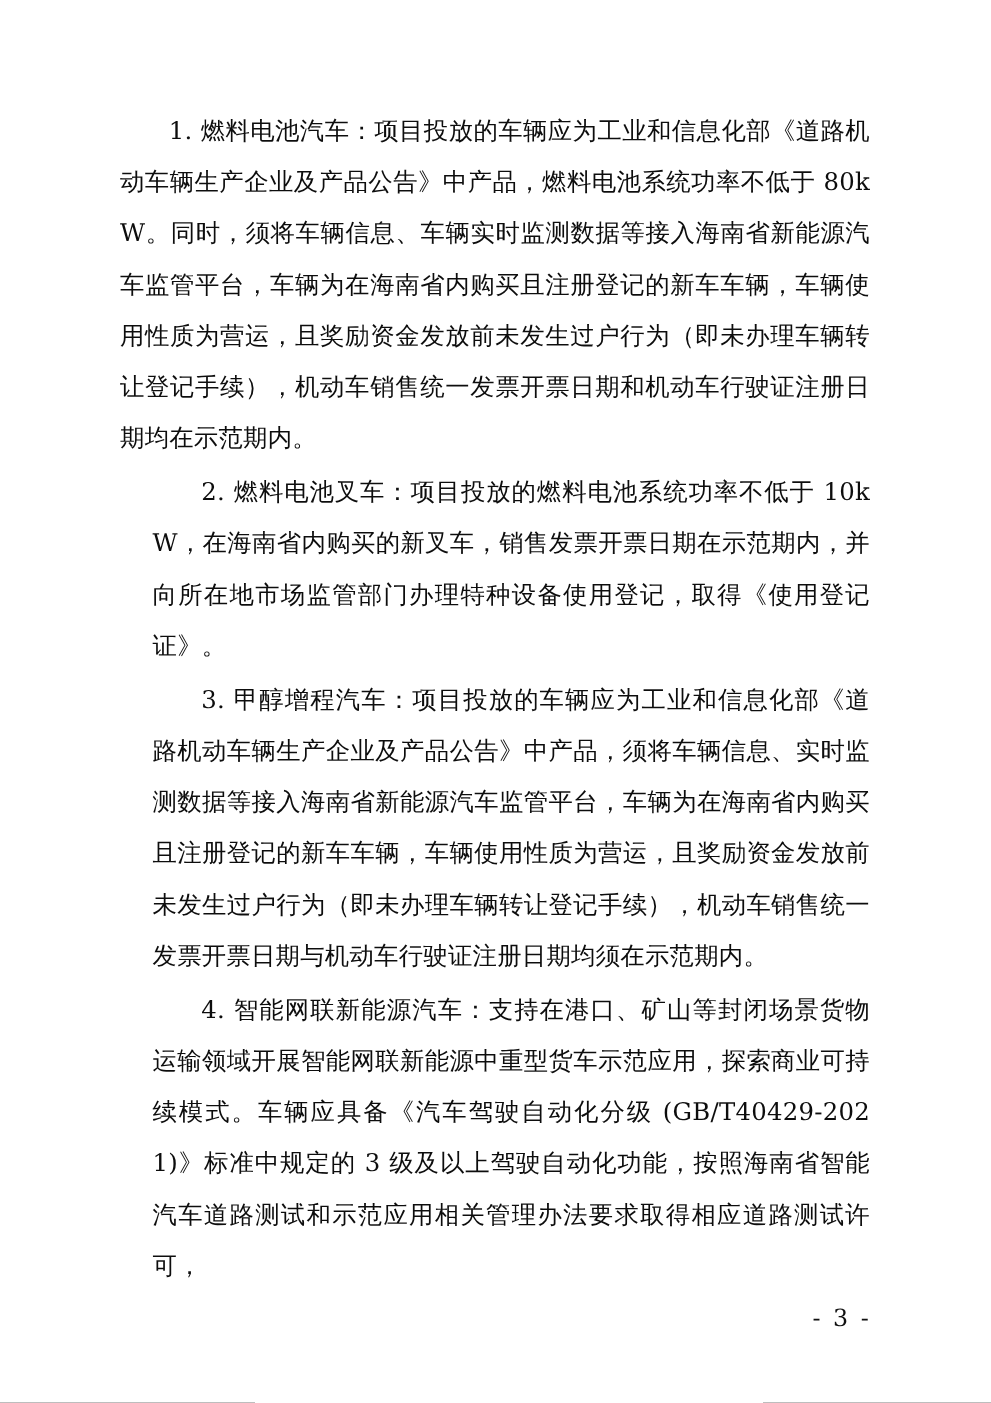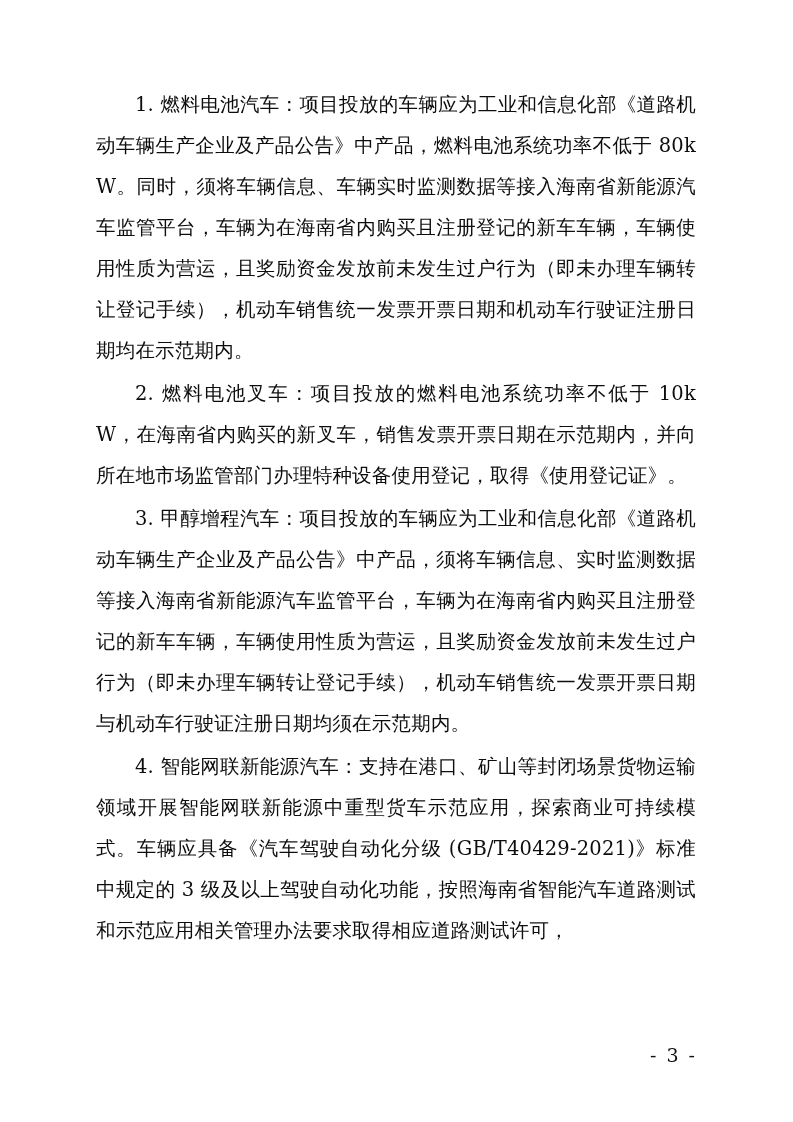--- a/index.html
+++ b/index.html
@@ -29,20 +29,21 @@
     color: #0d0d0d;
     text-align: justify;
     text-justify: inter-ideograph;
     margin: 0 0 0 0;
     text-indent: 2em;
     letter-spacing: 0.2px;
     word-break: break-all;
   }
   .para + .para {
     margin-top: 2px;
+    margin-left: 26px;
   }
   .pagenum {
     position: absolute;
     left: 0;
     right: 96px;
     bottom: 56px;
     text-align: right;
     font-family: "DejaVu Serif", "Liberation Serif", serif;
     font-size: 19px;
     color: #111;

